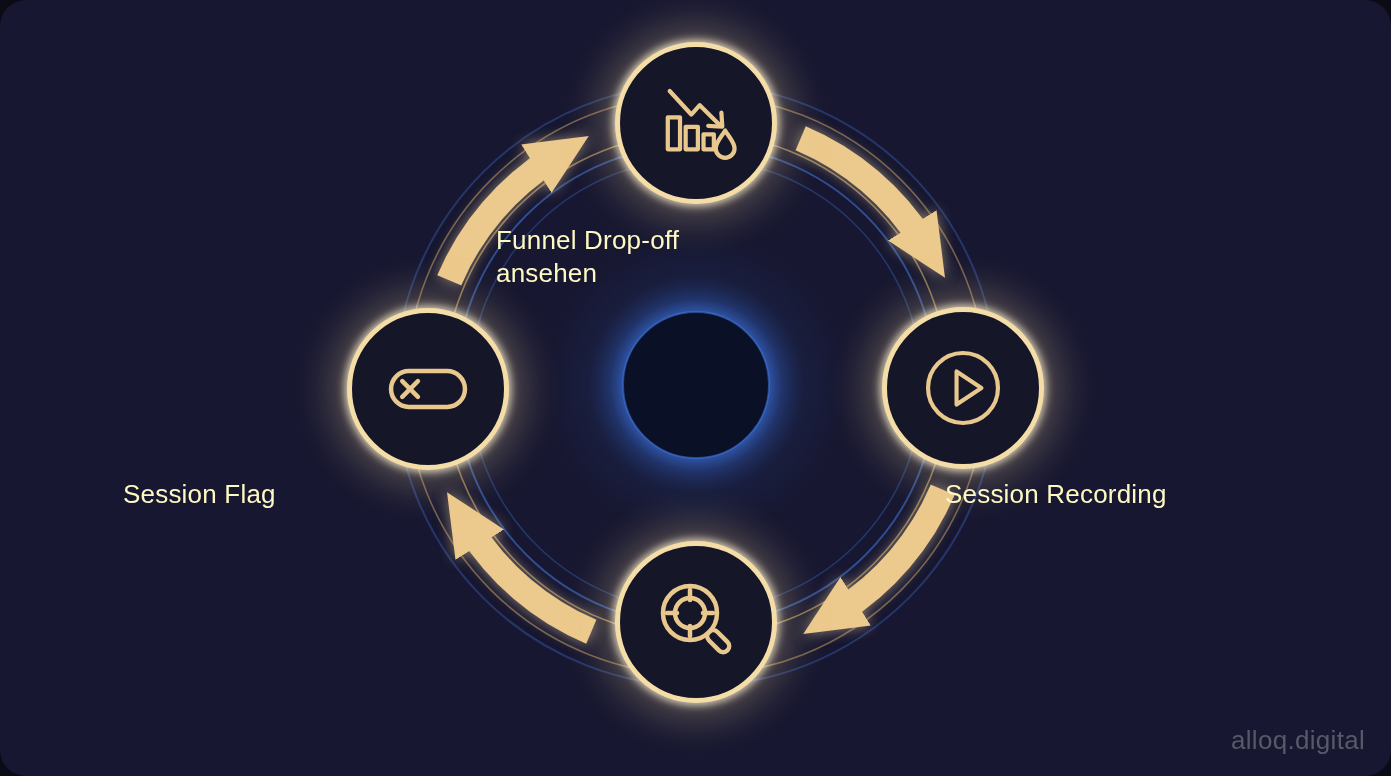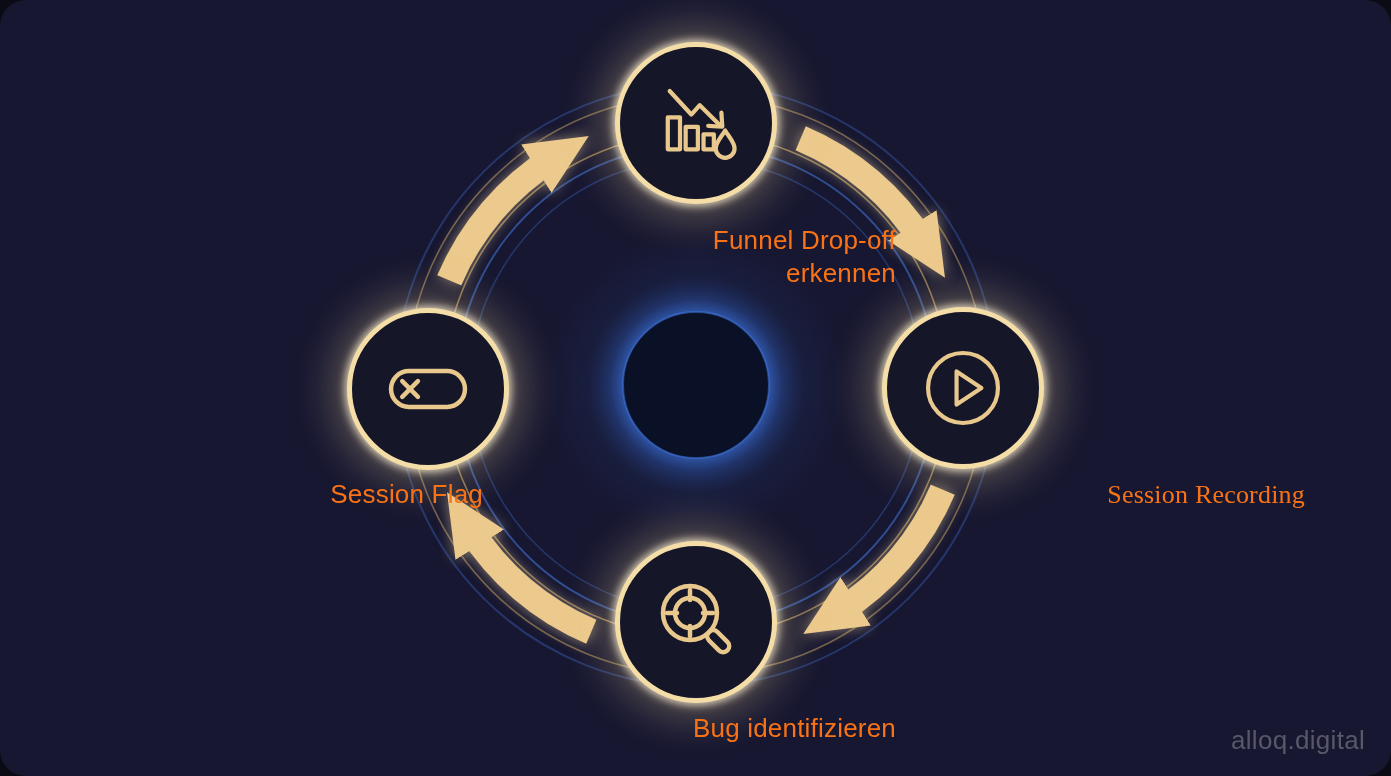--- a/index.html
+++ b/index.html
@@ -25,24 +25,24 @@
     display: flex; align-items: center; justify-content: center;
     box-sizing: border-box;
   }
   .node svg { stroke: #e9c88d; fill: none; stroke-linecap: round; stroke-linejoin: round; }
   .icon-94  { width: 94px;  height: 94px; }
   .icon-92  { width: 92px;  height: 92px; }
   .icon-100 { width: 100px; height: 100px; }
   .icon-112 { width: 112px; height: 112px; }
   .label {
     position: absolute;
-    color: #f97316;
+    color: #fef9c3;
     font-size: 26px;
     line-height: 33px;
-    text-align: right;
+    text-align: left;
     letter-spacing: 0.2px;
   }
   .label span { display: block; }
   .watermark {
     position: absolute;
     right: 26px; bottom: 20px;
     color: #585869;
     font-size: 26px;
     letter-spacing: 0.3px;
     margin-top: 38px;
@@ -124,30 +124,27 @@
   <div class="node" style="left:347px; top:308px;">
     <svg class="icon-112" viewBox="0 0 100 100" stroke-width="4">
       <rect x="17" y="34" width="66" height="32" rx="16"></rect>
       <line x1="27" y1="43" x2="41" y2="57"></line>
       <line x1="41" y1="43" x2="27" y2="57"></line>
     </svg>
   </div>
 
   <div class="label" style="left:496px; top:224px; width:400px;">
     <span>Funnel Drop-off</span>
-    <span>erkennen</span>
+    <span>ansehen</span>
   </div>
 
-  <div class="label" style="left:945px; top:478px; width:360px;font-family:Liberation Serif, serif;">
+  <div class="label" style="left:945px; top:478px; width:360px;">
     <span>Session Recording</span>
   </div>
 
-  <div class="label" style="left:496px; top:712px; width:400px;">
-    <span>Bug identifizieren</span>
-  </div>
 
   <div class="label" style="left:123px; top:478px; width:360px;">
     <span>Session Flag</span>
   </div>
 
   <div class="watermark">alloq.digital</div>
 
 </div>
 
 </body></html>

